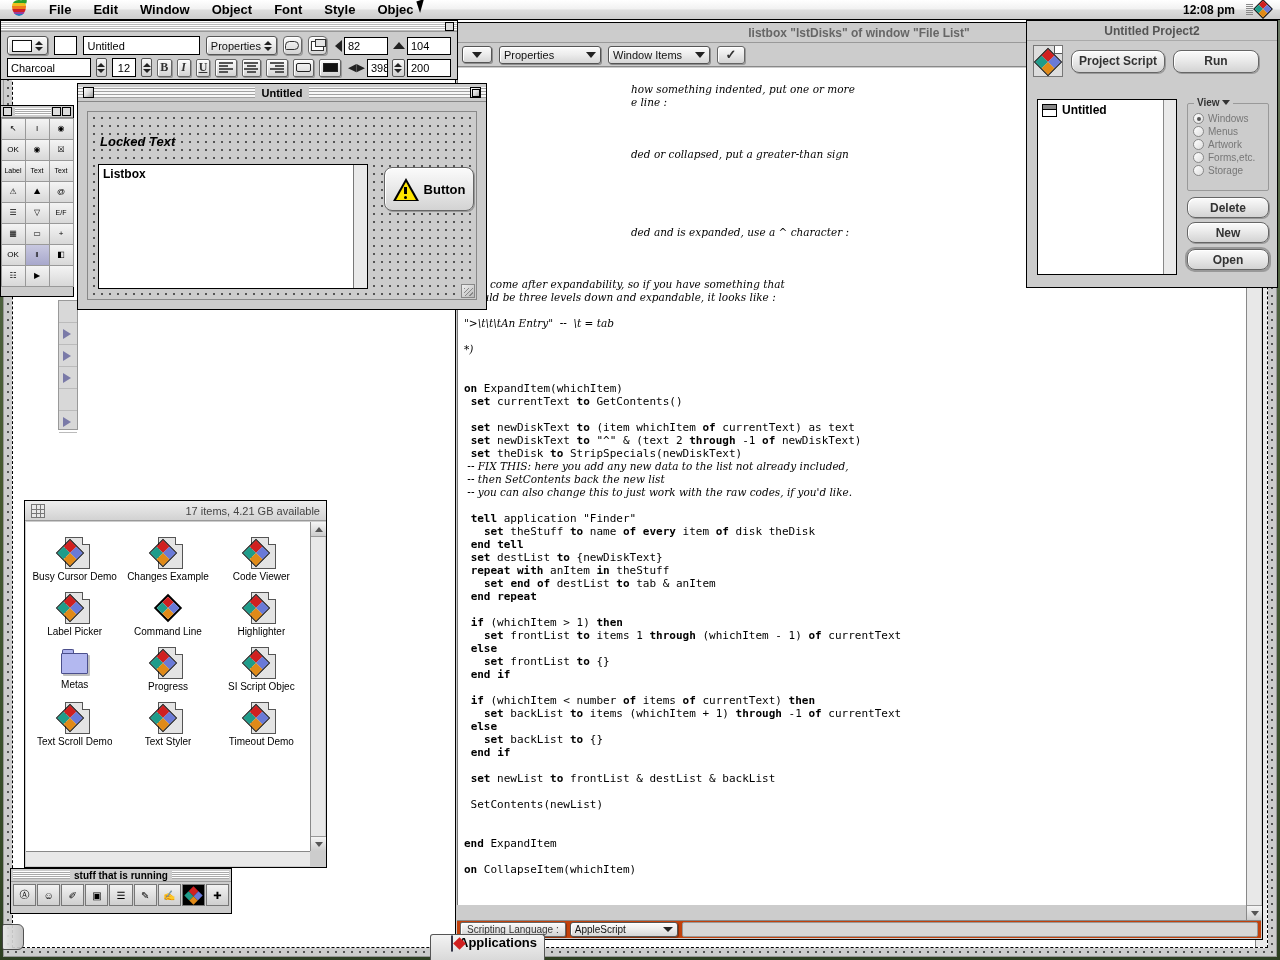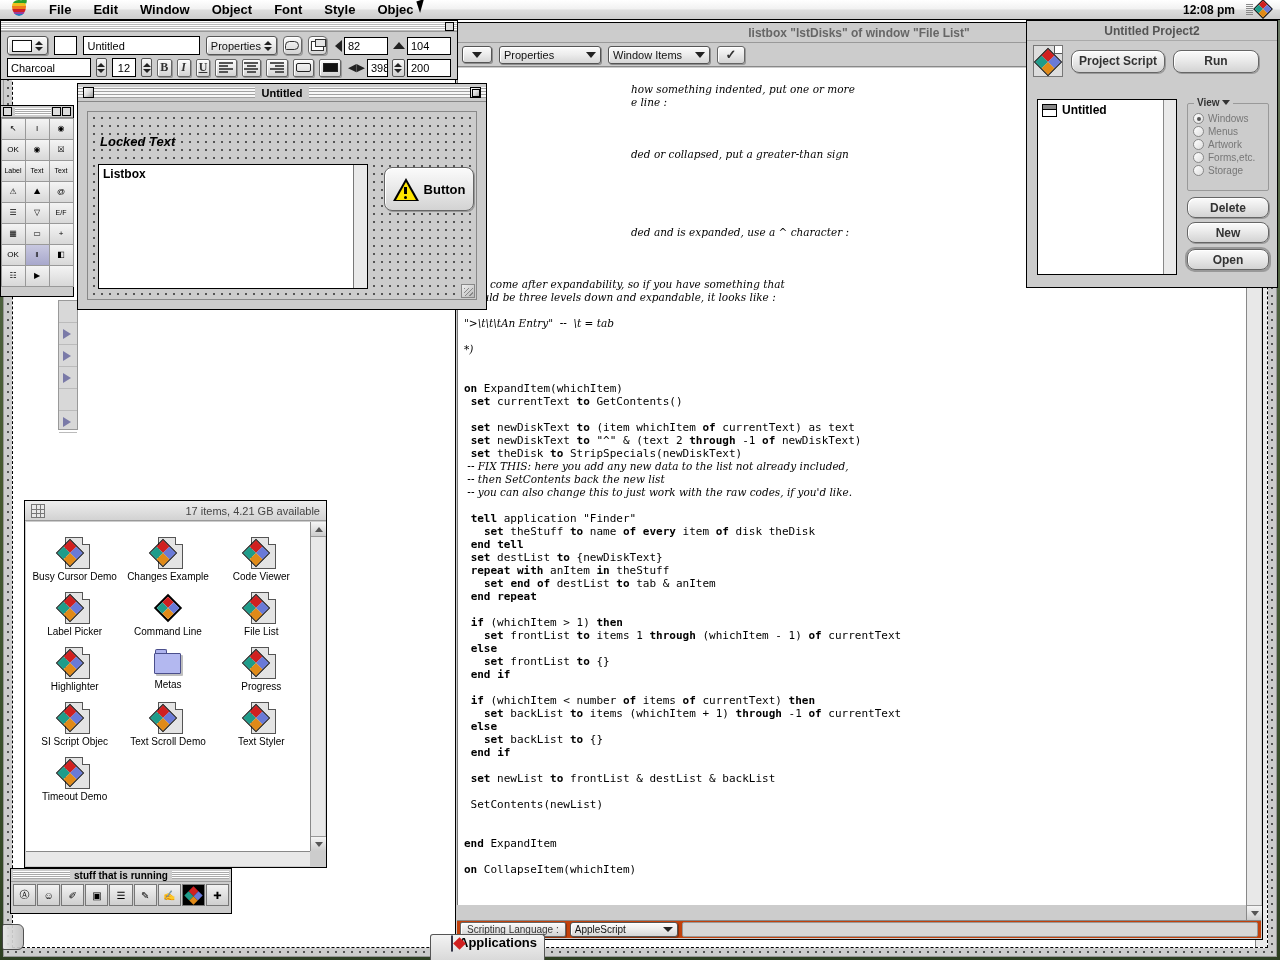--- a/index.html
+++ b/index.html
@@ -695,33 +695,20 @@
           <div class="docicon">
             <span class="paper"></span>
             <span class="fold"></span>
             <div class="diamond">
               <i></i>
               <i></i>
               <i></i>
               <i></i>
             </div>
           </div>
-          <div class="icolabel">File List</div>
-        </div>
-        <div class="icocell">
-          <div class="docicon">
-            <span class="paper"></span>
-            <span class="fold"></span>
-            <div class="diamond">
-              <i></i>
-              <i></i>
-              <i></i>
-              <i></i>
-            </div>
-          </div>
           <div class="icolabel">Highlighter</div>
         </div>
         <div class="icocell">
           <div class="foldericon">
             <span class="tab"></span>
             <span class="bd"></span>
           </div>
           <div class="icolabel">Metas</div>
         </div>
         <div class="icocell">

